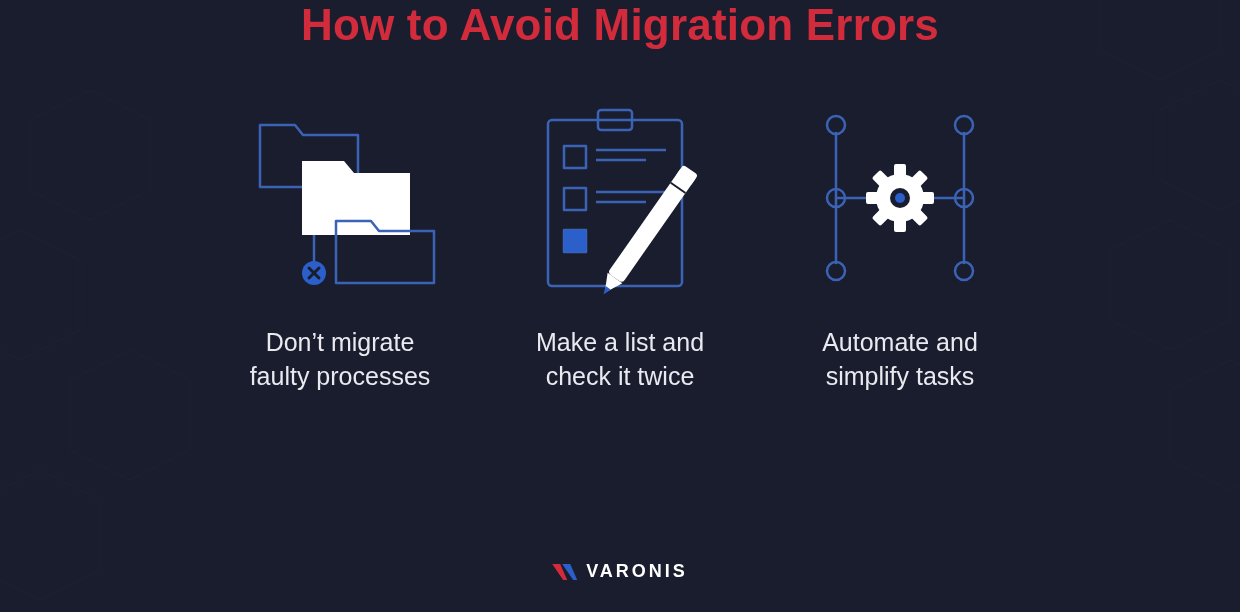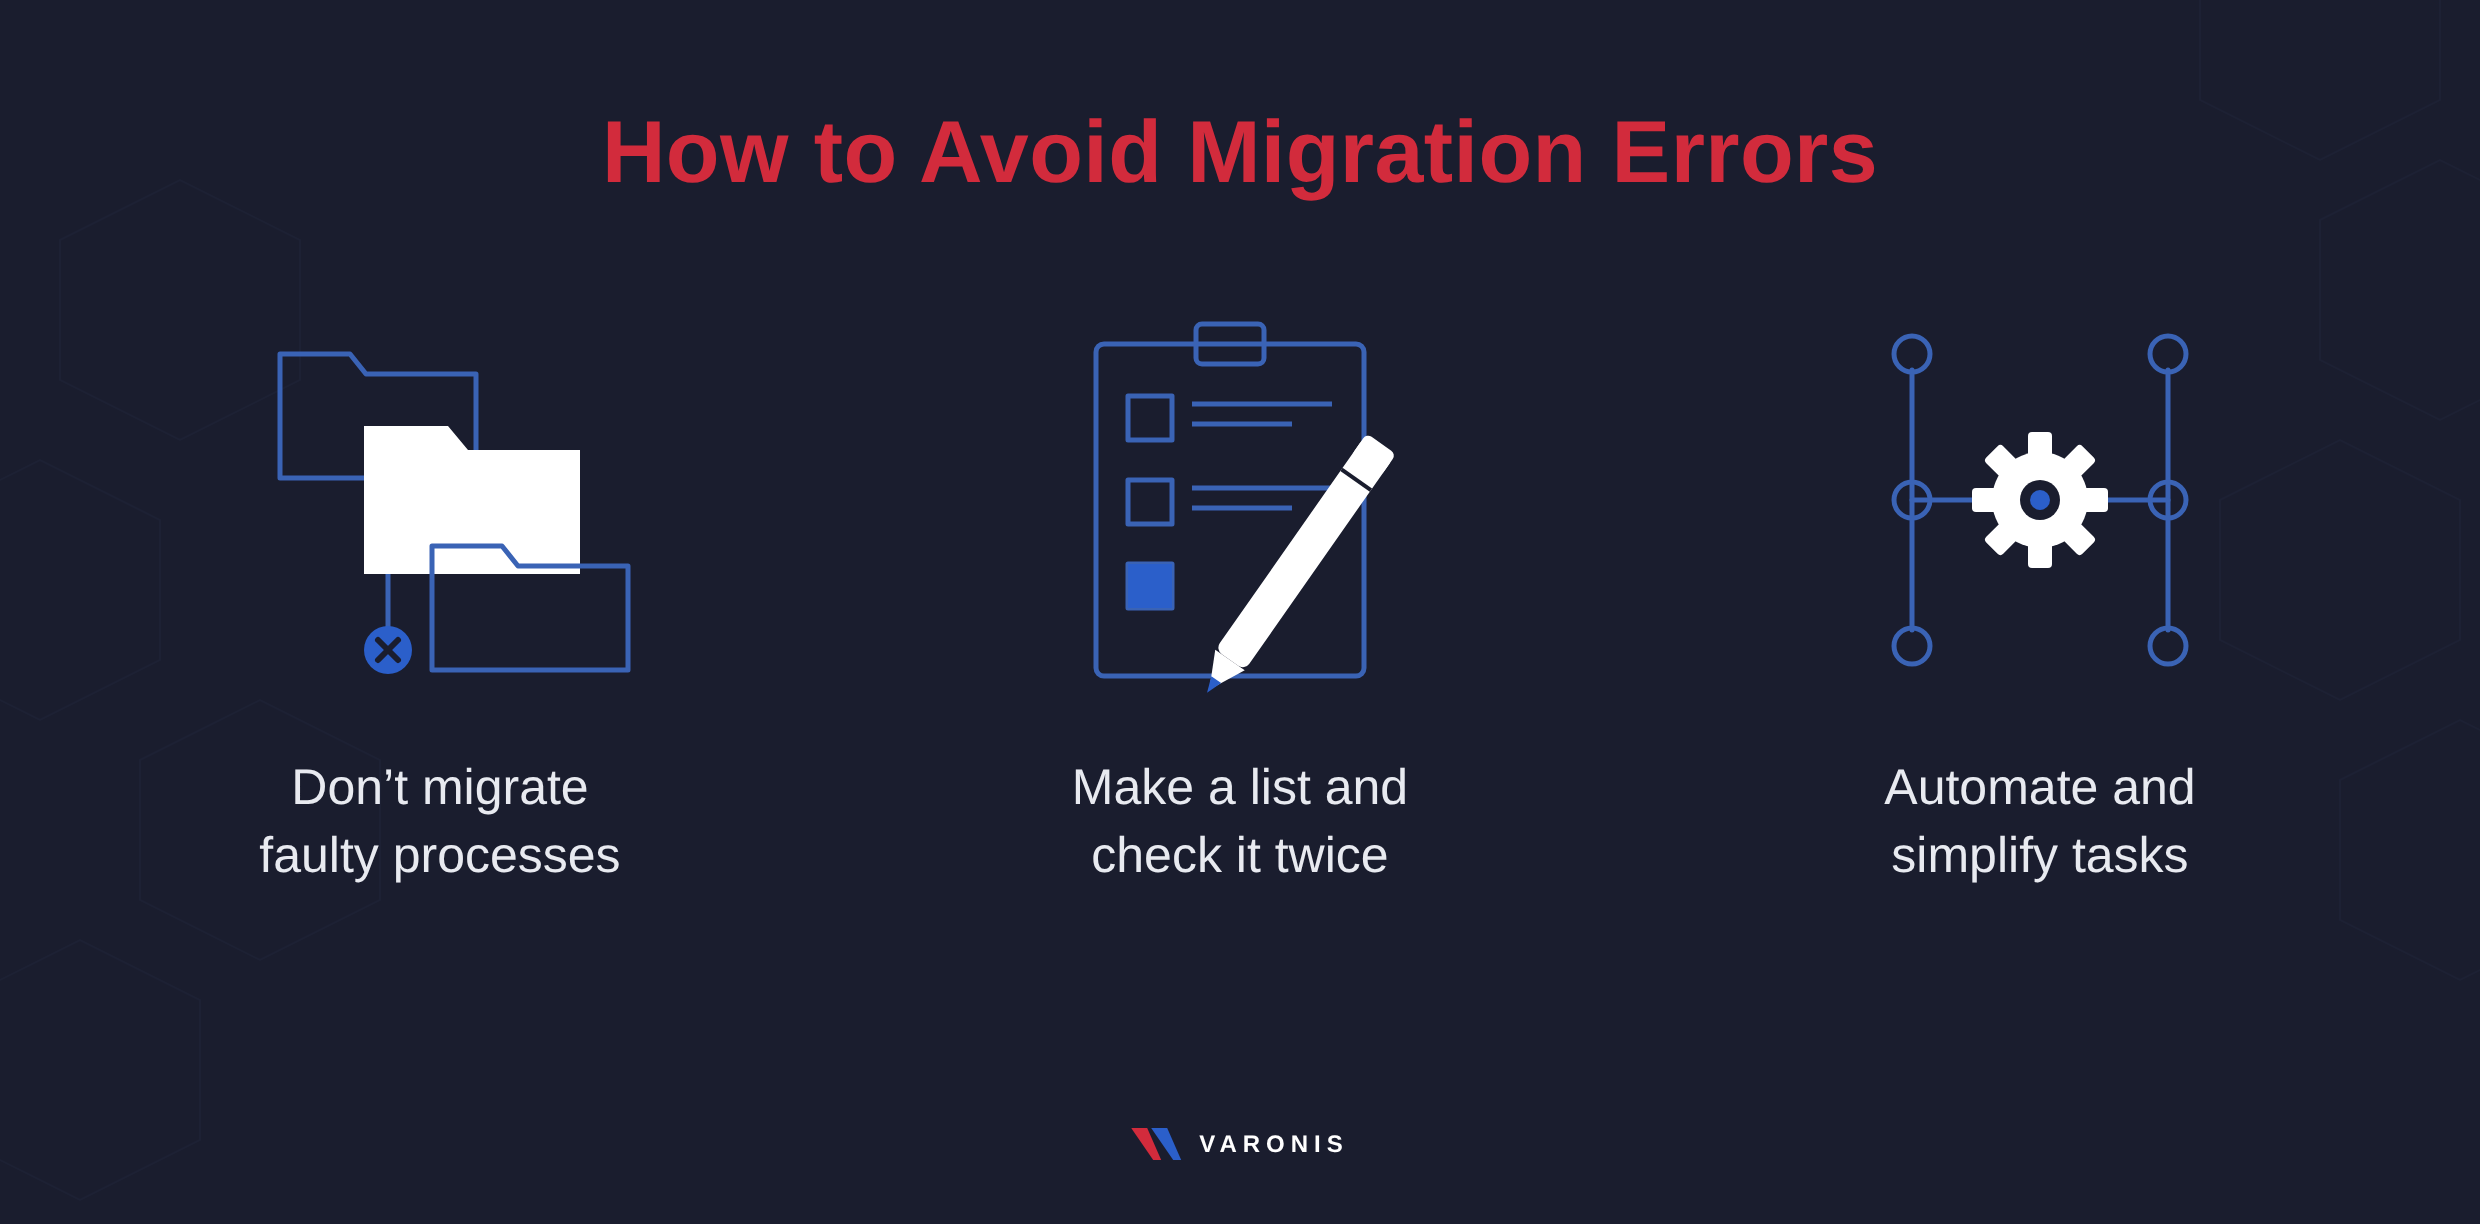--- a/index.html
+++ b/index.html
@@ -17,33 +17,31 @@
     opacity: 0.18;
   }
   .container {
     position: relative;
     z-index: 1;
     width: 100%;
     height: 100%;
     display: flex;
     flex-direction: column;
     align-items: center;
-    padding-top: 52px;
   }
   .title {
     color: #d22b3c;
     font-size: 44px;
     font-weight: 700;
     text-align: center;
     letter-spacing: 0.2px;
   }
   .cards {
     display: flex;
     justify-content: center;
-    gap: 120px;
     margin-top: 48px;
     width: 100%;
   }
   .card {
     display: flex;
     flex-direction: column;
     align-items: center;
     width: 280px;
   }
   .icon-slot {
@@ -65,21 +63,21 @@
     position: absolute;
     bottom: 30px;
     left: 50%;
     transform: translateX(-50%);
     display: flex;
     align-items: center;
     gap: 8px;
   }
   .brand-name {
     color: #ffffff;
-    font-size: 12px;
+    font-size: 18px;
     font-weight: 700;
     letter-spacing: 3px;
   }
 </style>
 </head>
 <body>
 
 <svg class="bg-hex" viewBox="0 0 1240 612" preserveAspectRatio="none">
   <g fill="none" stroke="#2b3350" stroke-width="1">
     <polygon points="30,120 90,90 150,120 150,190 90,220 30,190"></polygon>

